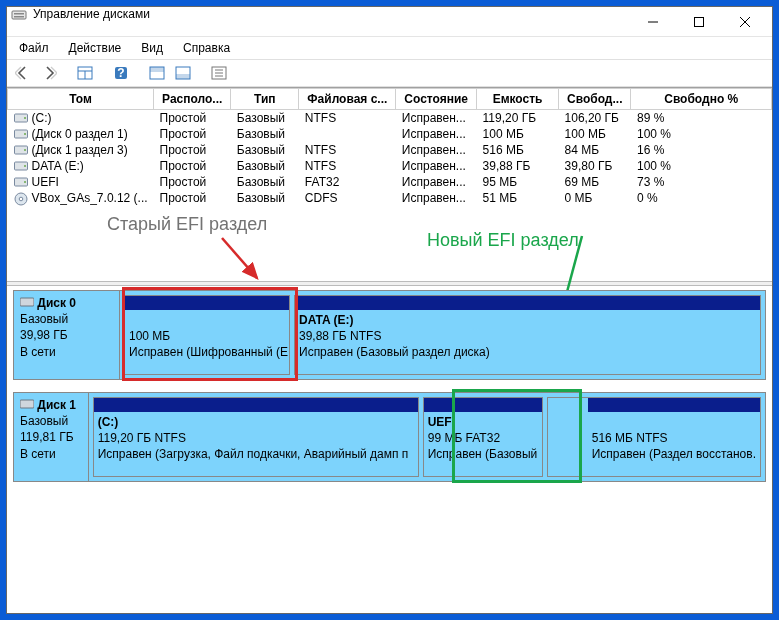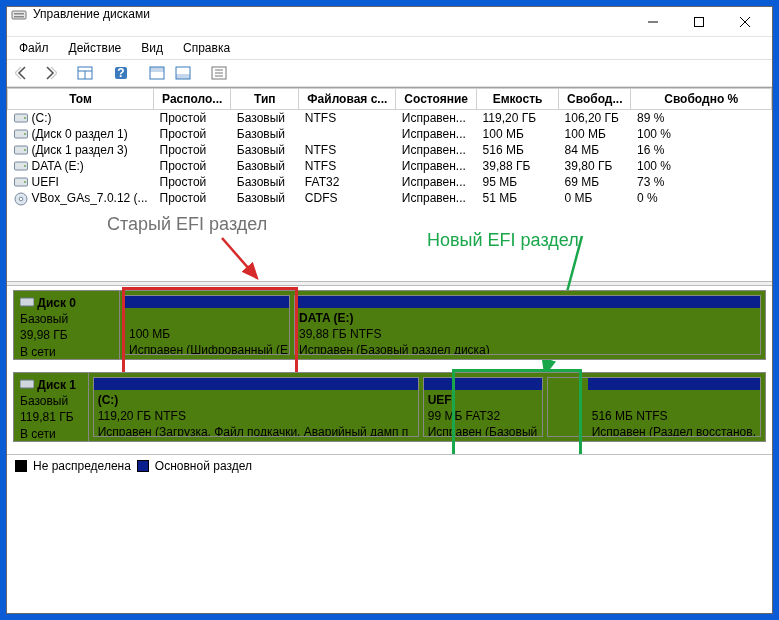--- a/index.html
+++ b/index.html
@@ -21,21 +21,21 @@
   table.volumes th { text-align: center; font-weight: bold; background: #fff; border: 1px solid #d0d0d0; padding: 3px 8px; white-space: nowrap; overflow: hidden; position: relative; }
   table.volumes td { padding: 1px 6px; white-space: nowrap; overflow: hidden; text-overflow: ellipsis; }
   table.volumes tr.row td:first-child { display: flex; align-items: center; gap: 4px; }
   .vol-icon { width:14px; height:12px; display:inline-flex; }
   .anno-area { position: relative; height: 75px; background:#fff; }
   .anno { position: absolute; font-size: 18px; }
   .anno-red { color: #737373; top: 8px; left: 100px; }
   .anno-green { color: #1aa64b; top: 8px; left: 420px; margin-top: 16px; }
   .splitter { height:5px; background:#f0f0f0; border-top:1px solid #bbb; border-bottom:1px solid #bbb;}
   .graph-area { background: #fff; overflow: hidden; }
-  .disk-row { display: flex; border: 1px solid #888; margin: 4px 6px 12px 6px; height: 70px; background:#4d7c0f; position: relative; }
+  .disk-row { display: flex; border: 1px solid #888; margin: 4px 6px 12px 6px; height: 90px; background:#7dd3fc; position: relative; }
   .disk-head { width: 106px; border-right: 1px solid #888; padding: 4px 6px; line-height: 1.35; }
   .disk-head b { font-weight: 600; }
   .disk-parts { flex: 1; display: flex; padding: 4px; gap: 4px; }
   .part { border: 1px solid #888; display: flex; flex-direction: column; overflow: hidden; }
   .part .stripe { height: 14px; background: #0a1e8c; }
   .part .pbody { padding: 2px 4px; line-height: 1.35; white-space: nowrap; overflow: hidden; }
   .part .pbody .pname { font-weight: 600; }
   .highlight-red { position:absolute; border:3px solid #d62b2b; pointer-events:none; }
   .highlight-green { position:absolute; border:3px solid #1aa64b; pointer-events:none; }
   .legend { display: flex; align-items: center; gap: 6px; padding: 4px 8px; border-top: 1px solid #c0c0c0; }
@@ -330,20 +330,14 @@
           </div>
           <div class="part" style="flex: 1 1 0%; padding-left: 40px;">
             <div class="stripe"></div>
             <div class="pbody"><br><span>516 МБ NTFS</span><br><span>Исправен (Раздел восстанов.</span></div>
           </div>
         </div>
         <div class="highlight-green" style="left: 438px; top: -4px; width: 130px; height: 94px;"></div>
       </div>
     </div>
 
-  <div class="legend">
-    <span class="sw black"></span>
-    <span>Не распределена</span>
-    <span class="sw navy"></span>
-    <span>Основной раздел</span>
-  </div>
 
 </div>
 
 </body></html>

